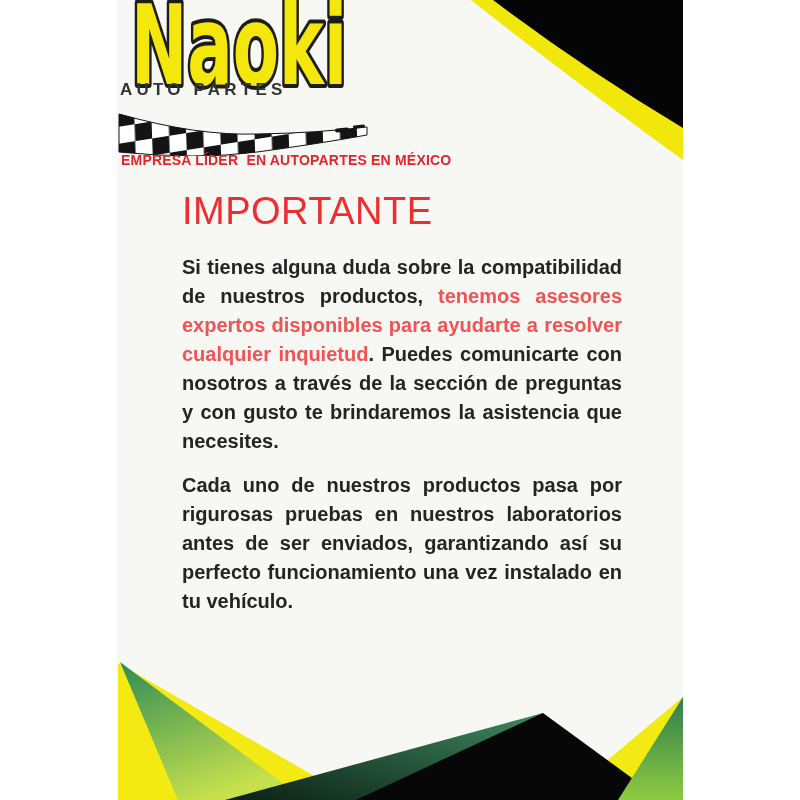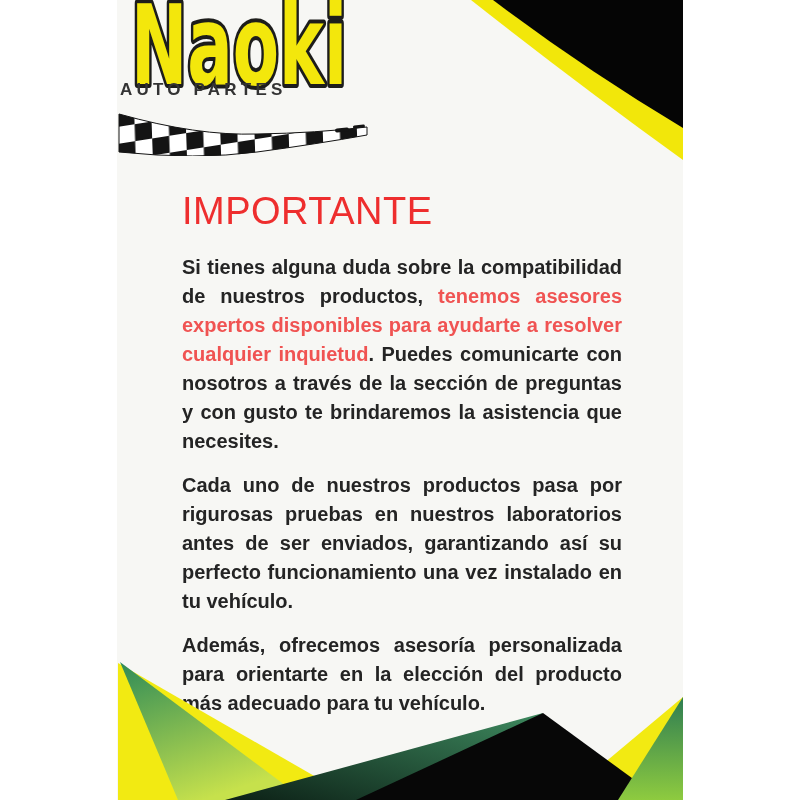--- a/index.html
+++ b/index.html
@@ -61,29 +61,29 @@
           <rect width="34" height="34" fill="#ffffff"></rect>
           <rect x="0" y="0" width="17" height="17" fill="#141414"></rect>
           <rect x="17" y="17" width="17" height="17" fill="#141414"></rect>
         </pattern>
       </defs>
       <path d="M 2,4 L 2,42 Q 80,50 140,42 Q 200,34 250,25 L 250,17 Q 200,23 140,24 Q 80,26 2,4 Z" fill="url(#chk)" stroke="#141414" stroke-width="1"></path>
       <rect x="218" y="18" width="14" height="4" rx="2" fill="#141414" transform="rotate(-6 225 20)"></rect>
       <rect x="236" y="15" width="12" height="3" rx="1.5" fill="#141414" transform="rotate(-6 242 17)"></rect>
     </svg>
 
+    <div class="tagline">EMPRESA LÍDER  EN AUTOPARTES EN MÉXICO</div>
 
     <div class="main-text">
       <h1 class="heading">IMPORTANTE</h1>
 
       <p><span>Si tienes alguna duda sobre la compatibilidad de nuestros productos, </span><span class="hl">tenemos asesores expertos disponibles para ayudarte a resolver cualquier inquietud</span><span>. Puedes comunicarte con nosotros a través de la sección de preguntas y con gusto te brindaremos la asistencia que necesites.</span></p>
 
       <p><span>Cada uno de nuestros productos pasa por rigurosas pruebas en nuestros laboratorios antes de ser enviados, garantizando así su perfecto funcionamiento una vez instalado en tu vehículo.</span></p>
 
-      <p><span>Además, ofrecemos asesoría personalizada para orientarte en la elección del producto más adecuado para tu vehículo.</span></p>
     </div>
 
     <svg class="bottom-svg" viewBox="0 0 566 146" aria-hidden="true">
       <defs>
         <linearGradient id="gLeft" x1="0" y1="0" x2="0.45" y2="1">
           <stop offset="0" stop-color="#2f8b57"></stop>
           <stop offset="1" stop-color="#c6e14c"></stop>
         </linearGradient>
         <linearGradient id="gBand" x1="1" y1="0" x2="0" y2="1">
           <stop offset="0" stop-color="#3e8a5f"></stop>

